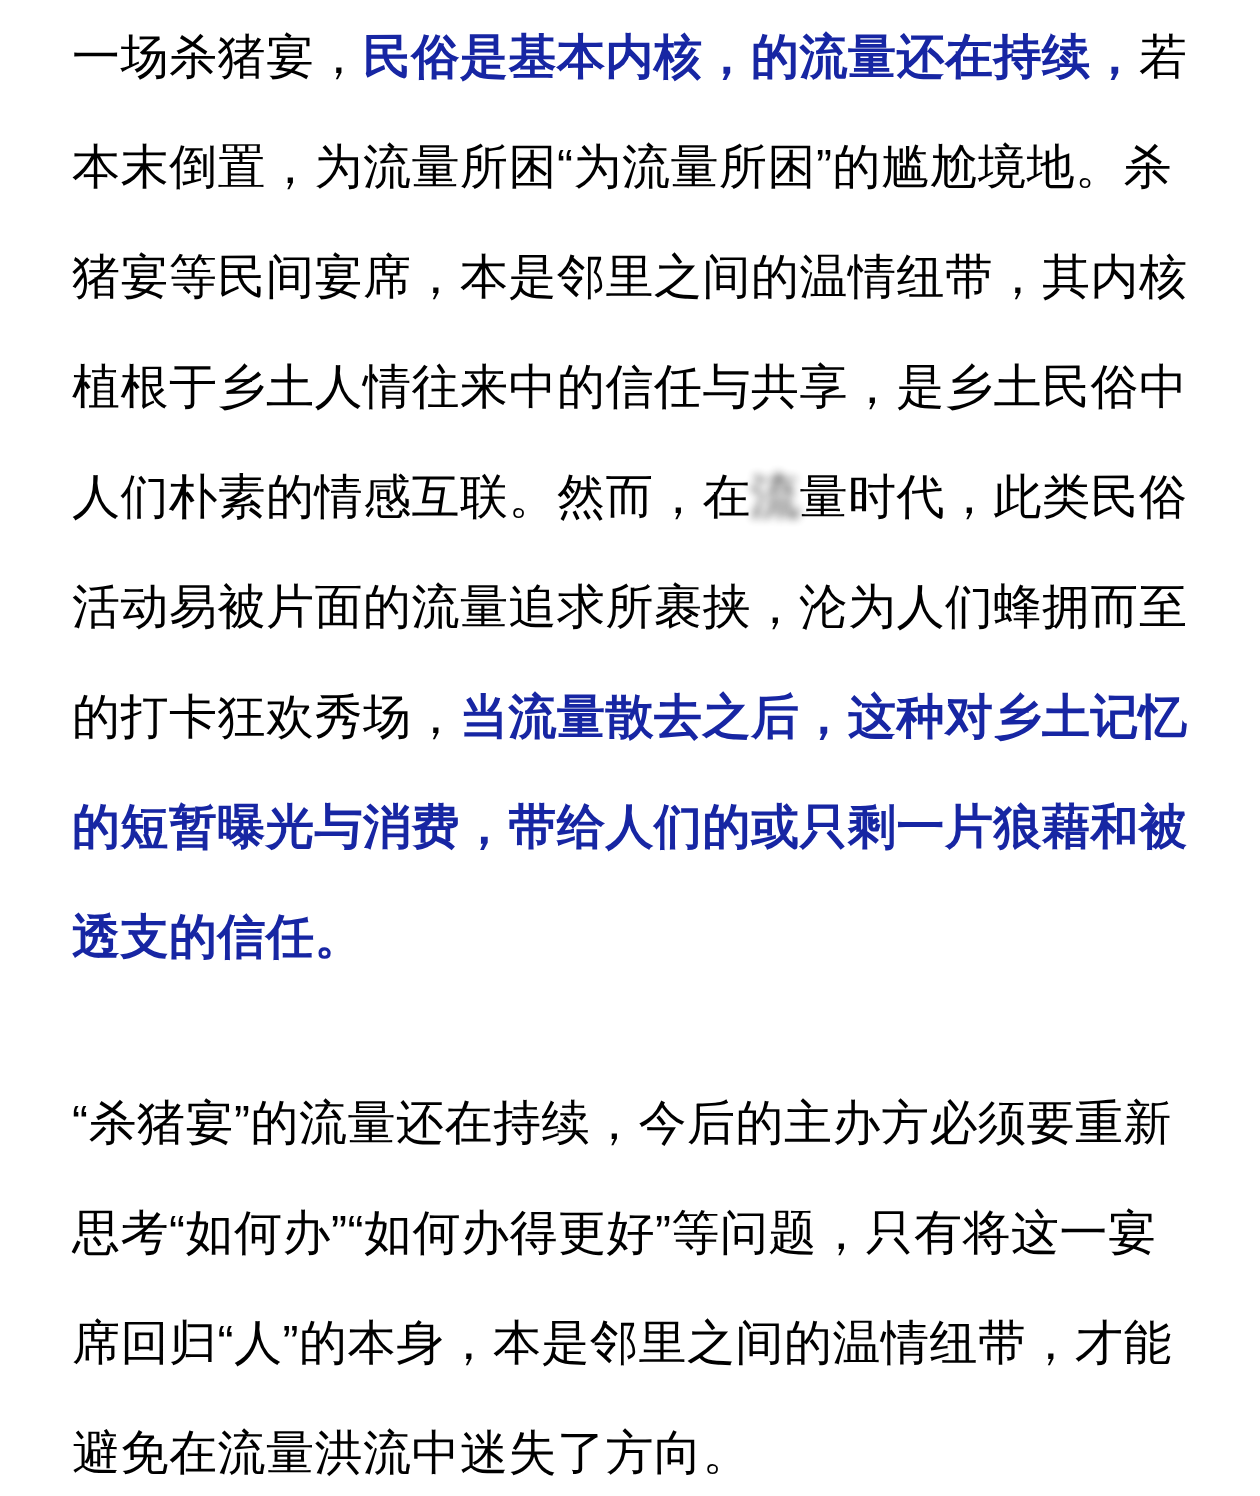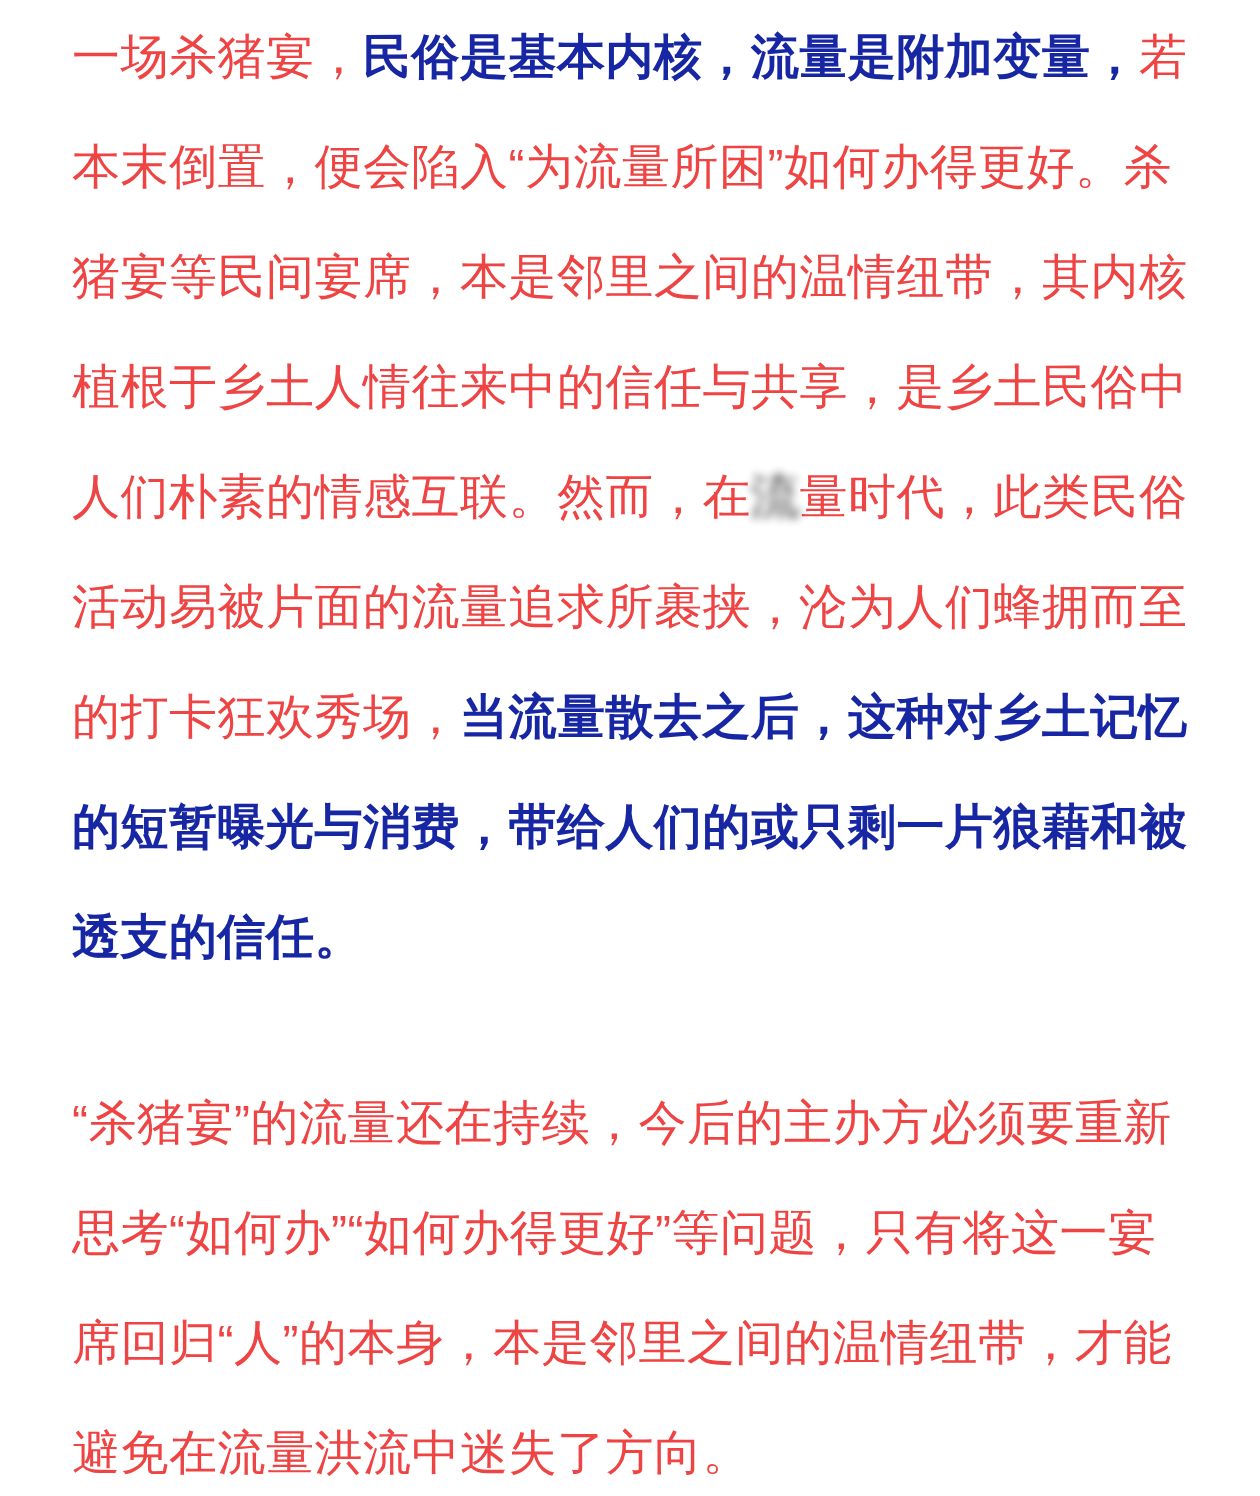--- a/index.html
+++ b/index.html
@@ -23,21 +23,21 @@
     letter-spacing: 0.5px;
     color: #161616;
     font-weight: 400;
     text-align: left;
     word-break: break-all;
   }
   .para + .para {
     margin-top: 76px;
   }
   .seg-normal {
-    color: #ef4444;
+    color: #000000;
     font-weight: 400;
     margin-top: 15px;
   }
   .seg-emphasis {
     color: #1726a3;
     font-weight: 700;
   }
   .seg-blurred {
     color: #161616;
     font-weight: 400;
@@ -46,20 +46,20 @@
     opacity: 0.8;
     transform: scaleX(1.05);
   }
 </style>
 </head>
 <body>
 
 <div class="article">
 
   <p class="para">
-    <span class="seg-normal">一场杀猪宴，</span><span class="seg-emphasis">民俗是基本内核，流量是附加变量，</span><span class="seg-normal">若本末倒置，便会陷入“为流量所困”如何办得更好。杀猪宴等民间宴席，本是邻里之间的温情纽带，其内核植根于乡土人情往来中的信任与共享，是乡土民俗中人们朴素的情感互联。然而，在</span><span class="seg-blurred">流</span><span class="seg-normal">量时代，此类民俗活动易被片面的流量追求所裹挟，沦为人们蜂拥而至的打卡狂欢秀场，</span><span class="seg-emphasis">当流量散去之后，这种对乡土记忆的短暂曝光与消费，带给人们的或只剩一片狼藉和被透支的信任。</span>
+    <span class="seg-normal">一场杀猪宴，</span><span class="seg-emphasis">民俗是基本内核，的流量还在持续，</span><span class="seg-normal">若本末倒置，为流量所困“为流量所困”的尴尬境地。杀猪宴等民间宴席，本是邻里之间的温情纽带，其内核植根于乡土人情往来中的信任与共享，是乡土民俗中人们朴素的情感互联。然而，在</span><span class="seg-blurred">流</span><span class="seg-normal">量时代，此类民俗活动易被片面的流量追求所裹挟，沦为人们蜂拥而至的打卡狂欢秀场，</span><span class="seg-emphasis">当流量散去之后，这种对乡土记忆的短暂曝光与消费，带给人们的或只剩一片狼藉和被透支的信任。</span>
   </p>
 
   <p class="para">
     <span class="seg-normal">“杀猪宴”的流量还在持续，今后的主办方必须要重新思考“如何办”“如何办得更好”等问题，只有将这一宴席回归“人”的本身，本是邻里之间的温情纽带，才能避免在流量洪流中迷失了方向。</span>
   </p>
 
 </div>
 
 </body></html>

